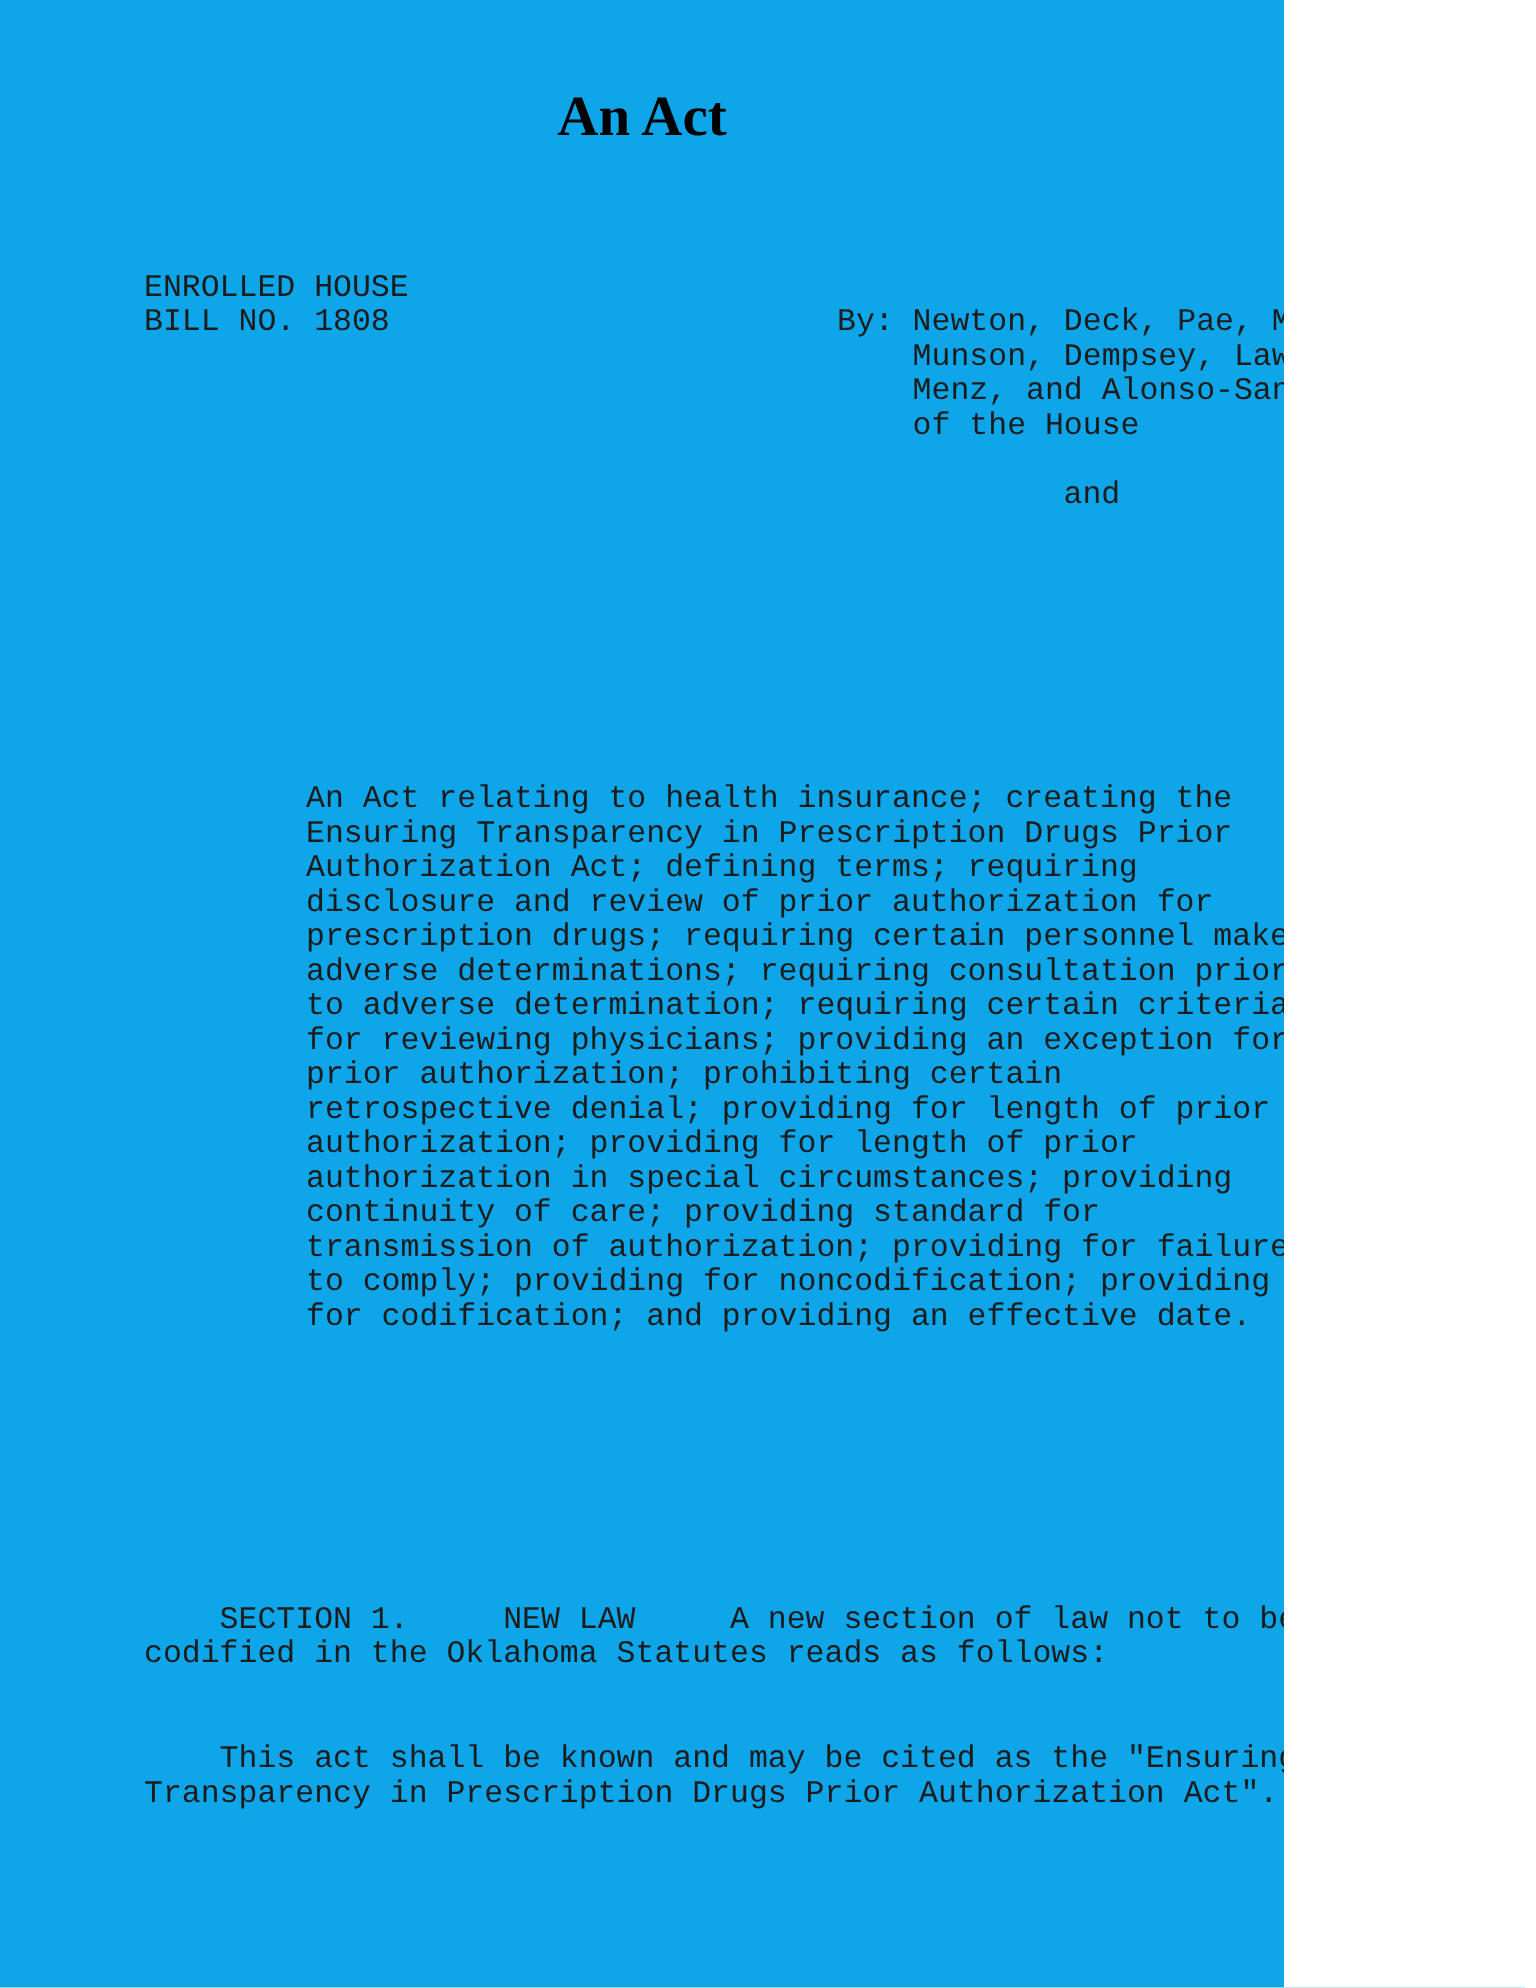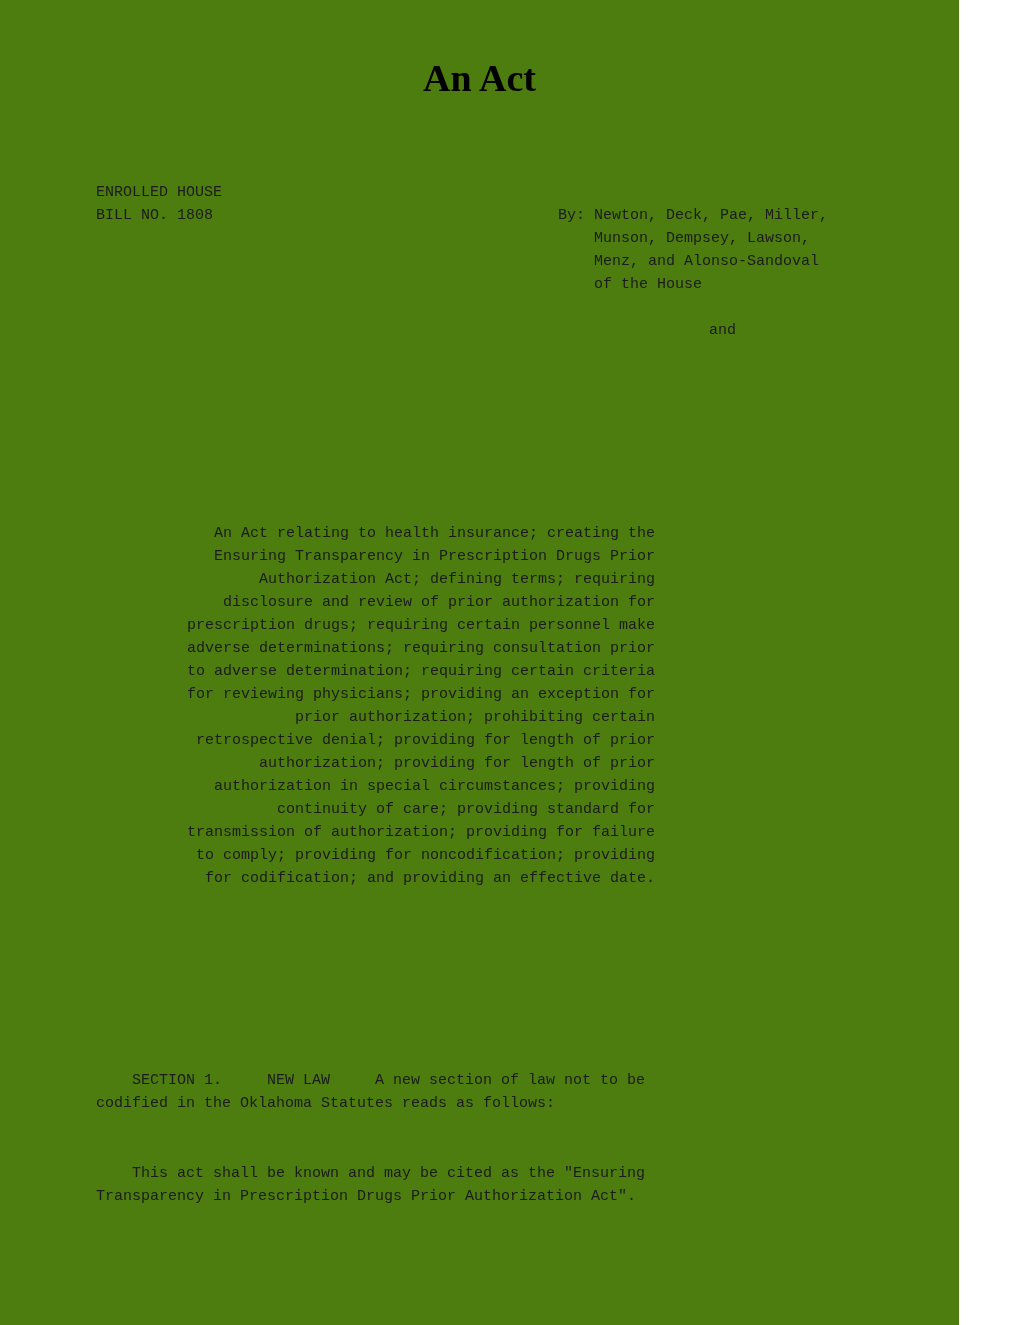--- a/index.html
+++ b/index.html
@@ -1,49 +1,49 @@
 <!DOCTYPE html>
 <html><head>
 <meta charset="utf-8">
 <style>
   html, body { margin: 0; padding: 0; background: #ffffff; }
   .page {
     position: relative;
-    width: 959px;
+    width: 856px;
     height: 1325px;
-    background: #4d7c0f;
+    background: #0ea5e9;
     overflow: hidden;
   }
   .doc-title {
     position: absolute;
     top: 56px;
     left: 0;
     right: 0;
     margin: 0;
     text-align: center;
     font-family: "Liberation Serif", "DejaVu Serif", serif;
     font-weight: bold;
     font-size: 38px;
     line-height: 1.2;
     color: #000000;
   }
   .mono {
     position: absolute;
     margin: 0;
     font-family: "Liberation Mono", "DejaVu Sans Mono", monospace;
-    font-size: 15px;
+    font-size: 21px;
     line-height: 23px;
     color: #1c1c1c;
     white-space: pre;
   }
   .bill-label      { left: 96px;  top: 181px; }
   .house-authors   { left: 558px; top: 204px; }
   .conjunction     { left: 677px; top: 319px; margin-left: 32px; }
   .senate-authors  { left: 586px; top: 365px; }
-  .long-title      { left: 187px; top: 522px; text-align: right; }
+  .long-title      { left: 204px; top: 522px; }
   .subject-line    { left: 96px;  top: 977px; }
   .enacting-clause { left: 96px;  top: 1023px; }
   .section-1       { left: 96px;  top: 1069px; }
   .citation        { left: 96px;  top: 1162px; }
 </style>
 </head>
 <body>
 
 <div class="page">
 

